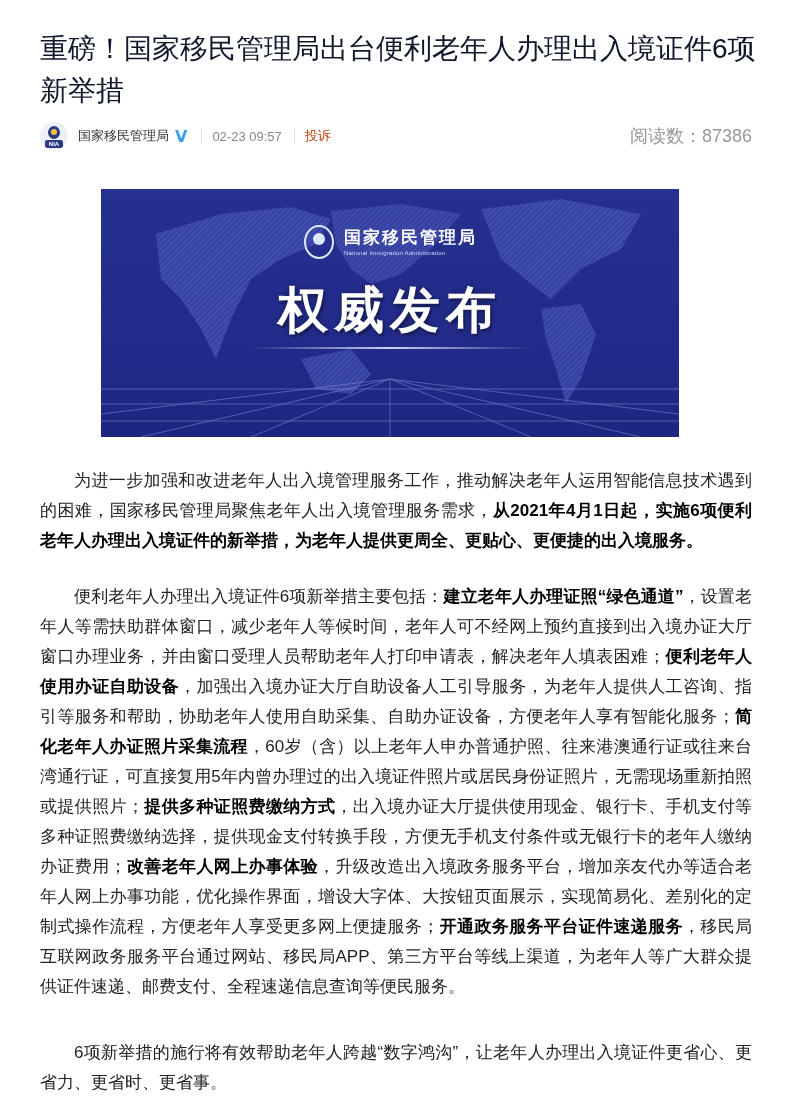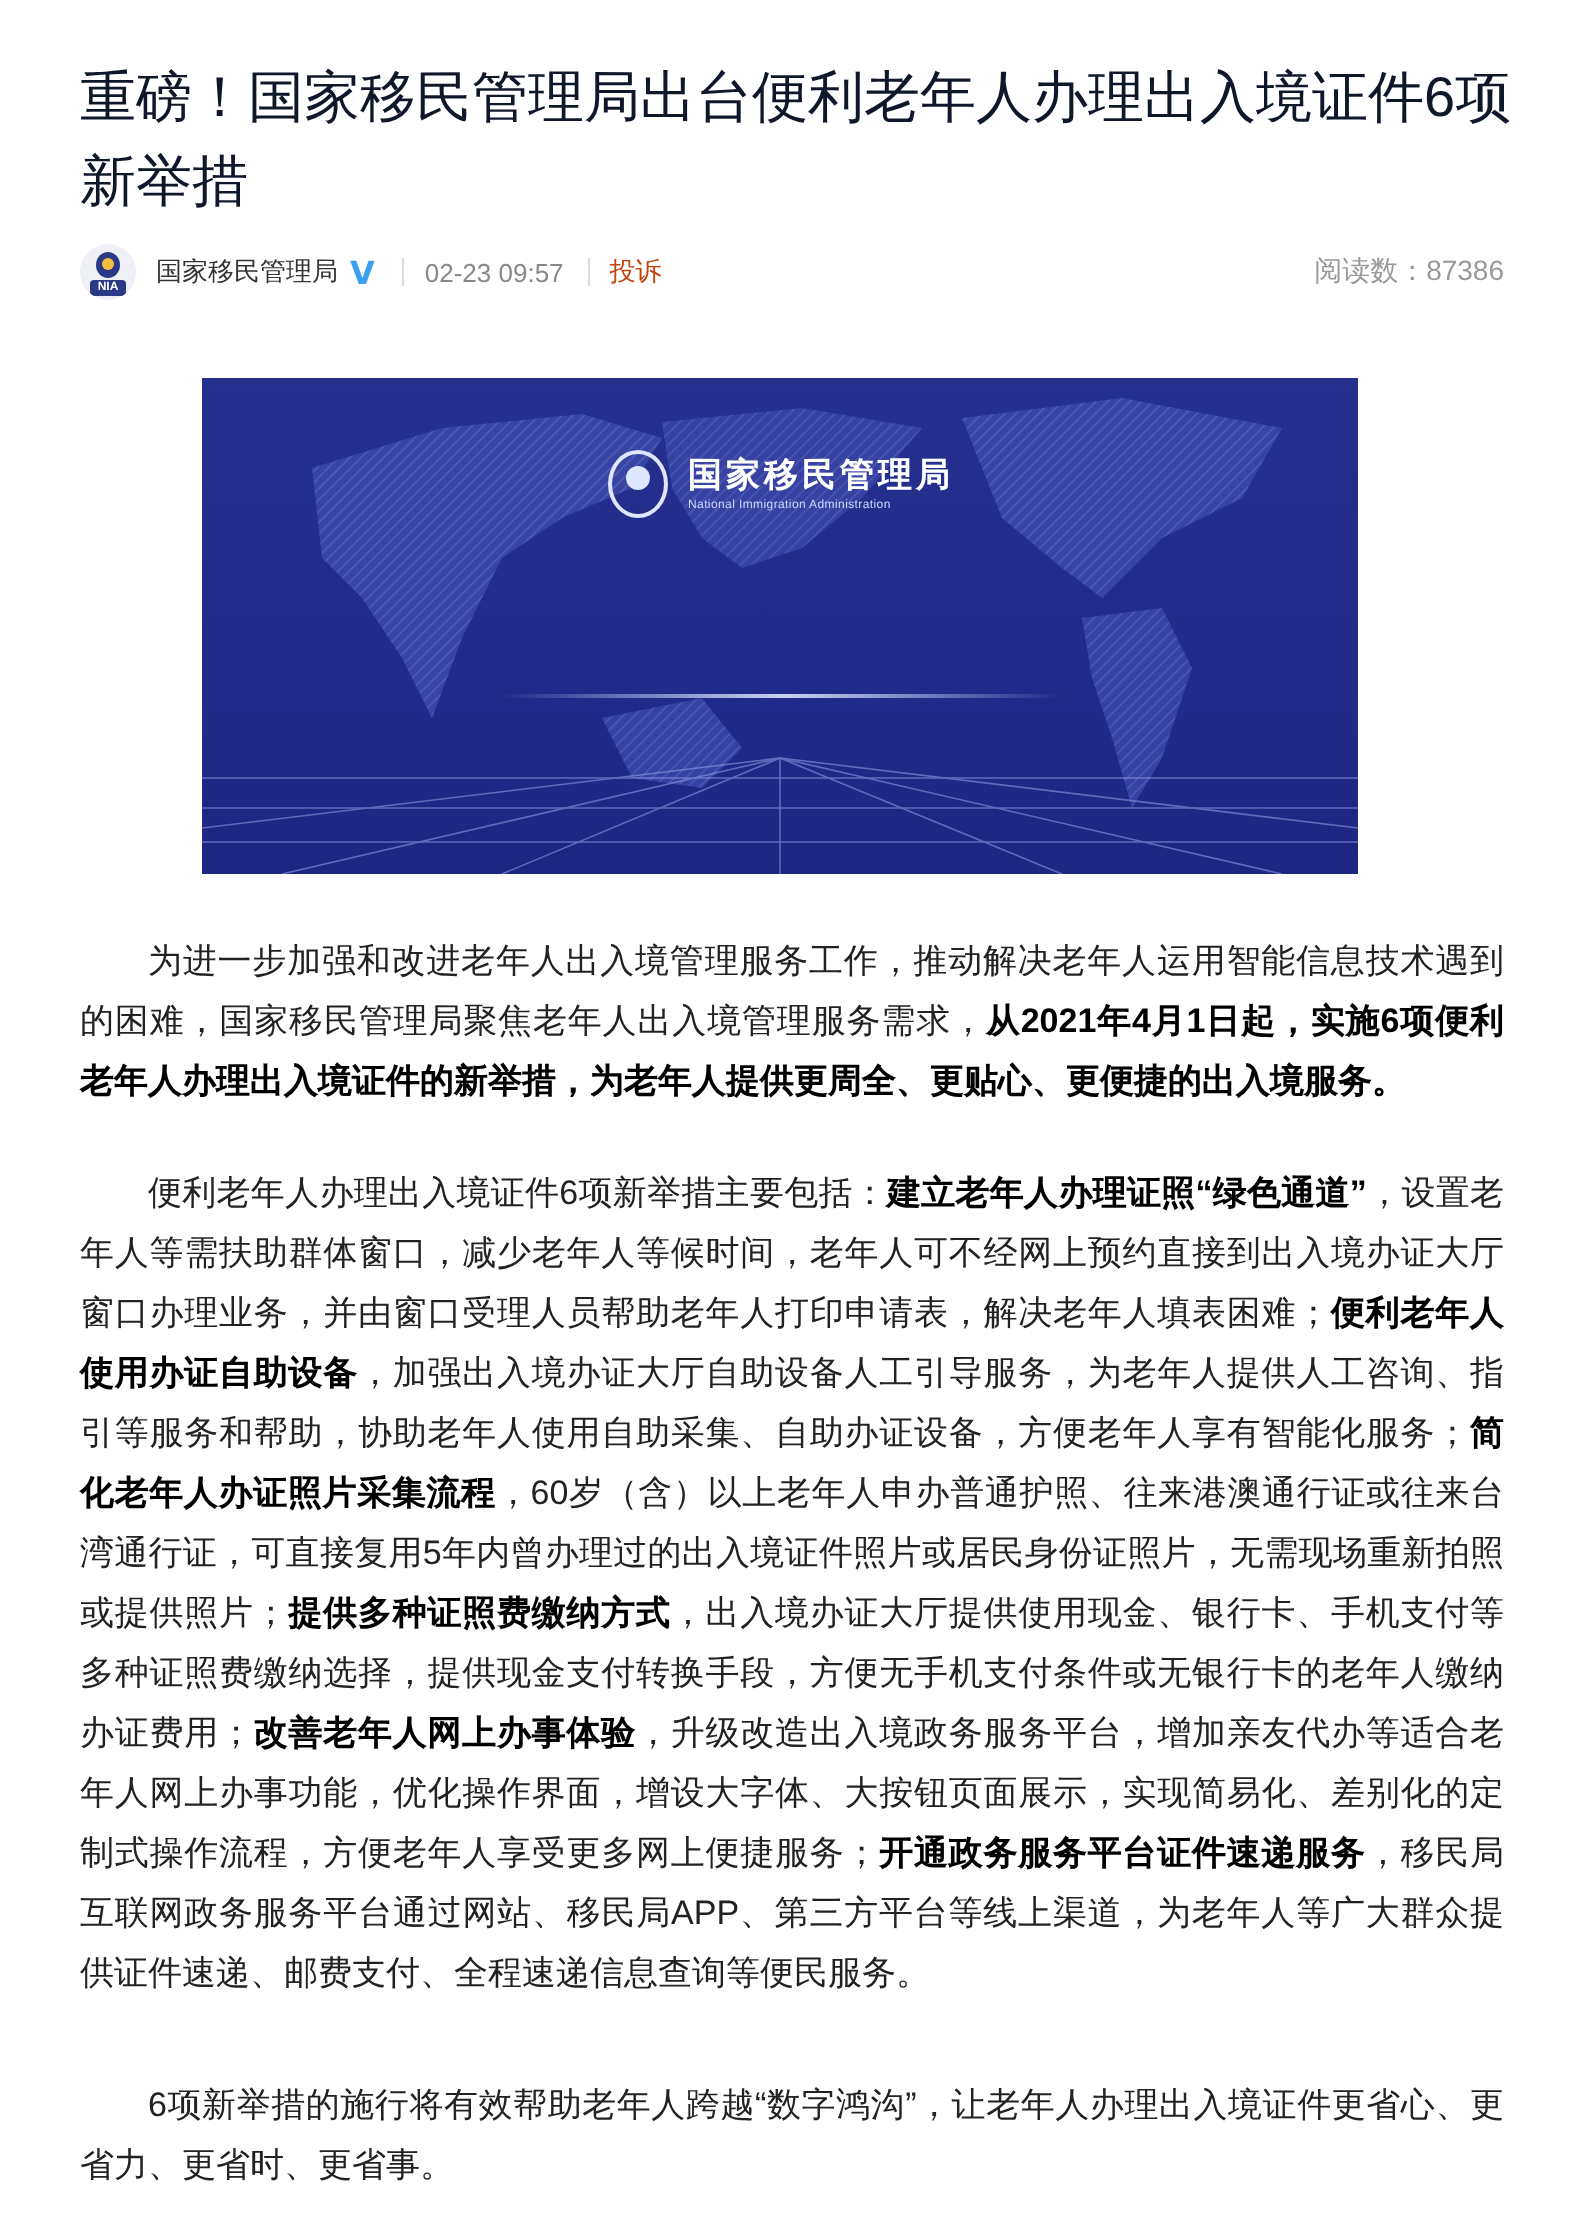--- a/index.html
+++ b/index.html
@@ -17,21 +17,21 @@
                           border-radius: 50%; background: #f0c040; }
   .avatar .tag { position: absolute; left: 5px; bottom: 2px; width: 18px; height: 8px;
                  background: #2b3a86; color: #fff; font-size: 6px; line-height: 8px; text-align: center;
                  font-weight: bold; border-radius: 2px; }
   .author { color: #333; font-size: 13px; }
   .vbadge { color: #3aa0ee; font-weight: bold; font-size: 16px; margin-left: 6px; margin-right: 14px;
             font-family: "DejaVu Sans", sans-serif; }
   .sep { width: 1px; height: 14px; background: #dcdcdc; margin: 0 10px 0 0; }
   .date { color: #888; font-size: 13px; margin-right: 12px; }
   .report { color: #c2410c; font-size: 13px; margin-left: 0; }
-  .reads { margin-left: auto; color: #999; font-size: 14px; }
+  .reads { margin-left: auto; color: #999; font-size: 18px; }
   .banner { position: absolute; left: 101px; top: 189px; width: 578px; height: 248px;
             background: linear-gradient(180deg, #26308f 0%, #222b8a 60%, #1d2680 100%);
             overflow: hidden; }
   .banner .map { position: absolute; left: 0; top: 0; width: 578px; height: 248px; }
   .banner .logo { position: absolute; left: 203px; top: 36px; width: 30px; height: 34px; border-radius: 50%;
                   border: 2px solid #dfe6ff; box-sizing: border-box; }
   .banner .logo:after { content: ""; position: absolute; left: 7px; top: 6px; width: 12px; height: 12px;
                         border-radius: 50%; background: #dfe6ff; }
   .banner .org { position: absolute; left: 243px; top: 37px; color: #ffffff; font-size: 17px; font-weight: bold;
                  letter-spacing: 2px; }
@@ -90,20 +90,21 @@
       <line x1="289" y1="190" x2="430" y2="248"></line>
       <line x1="289" y1="190" x2="40" y2="248"></line>
       <line x1="289" y1="190" x2="540" y2="248"></line>
       <line x1="289" y1="190" x2="0" y2="225"></line>
       <line x1="289" y1="190" x2="578" y2="225"></line>
     </g>
   </svg>
   <div class="logo"></div>
   <div class="org">国家移民管理局</div>
   <div class="org-en">National Immigration Administration</div>
+  <div class="headline">权威发布</div>
   <div class="glow"></div>
 </div>
 
 <p class="para p1">
   <span>为进一步加强和改进老年人出入境管理服务工作，推动解决老年人运用智能信息技术遇到的困难，国家移民管理局聚焦老年人出入境管理服务需求，</span><span class="hl">从2021年4月1日起，实施6项便利老年人办理出入境证件的新举措，为老年人提供更周全、更贴心、更便捷的出入境服务。</span>
 </p>
 
 <p class="para p2">
   <span>便利老年人办理出入境证件6项新举措主要包括：</span><span class="hl">建立老年人办理证照“绿色通道”</span><span>，设置老年人等需扶助群体窗口，减少老年人等候时间，老年人可不经网上预约直接到出入境办证大厅窗口办理业务，并由窗口受理人员帮助老年人打印申请表，解决老年人填表困难；</span><span class="hl">便利老年人使用办证自助设备</span><span>，加强出入境办证大厅自助设备人工引导服务，为老年人提供人工咨询、指引等服务和帮助，协助老年人使用自助采集、自助办证设备，方便老年人享有智能化服务；</span><span class="hl">简化老年人办证照片采集流程</span><span>，60岁（含）以上老年人申办普通护照、往来港澳通行证或往来台湾通行证，可直接复用5年内曾办理过的出入境证件照片或居民身份证照片，无需现场重新拍照或提供照片；</span><span class="hl">提供多种证照费缴纳方式</span><span>，出入境办证大厅提供使用现金、银行卡、手机支付等多种证照费缴纳选择，提供现金支付转换手段，方便无手机支付条件或无银行卡的老年人缴纳办证费用；</span><span class="hl">改善老年人网上办事体验</span><span>，升级改造出入境政务服务平台，增加亲友代办等适合老年人网上办事功能，优化操作界面，增设大字体、大按钮页面展示，实现简易化、差别化的定制式操作流程，方便老年人享受更多网上便捷服务；</span><span class="hl">开通政务服务平台证件速递服务</span><span>，移民局互联网政务服务平台通过网站、移民局APP、第三方平台等线上渠道，为老年人等广大群众提供证件速递、邮费支付、全程速递信息查询等便民服务。</span>
 </p>

